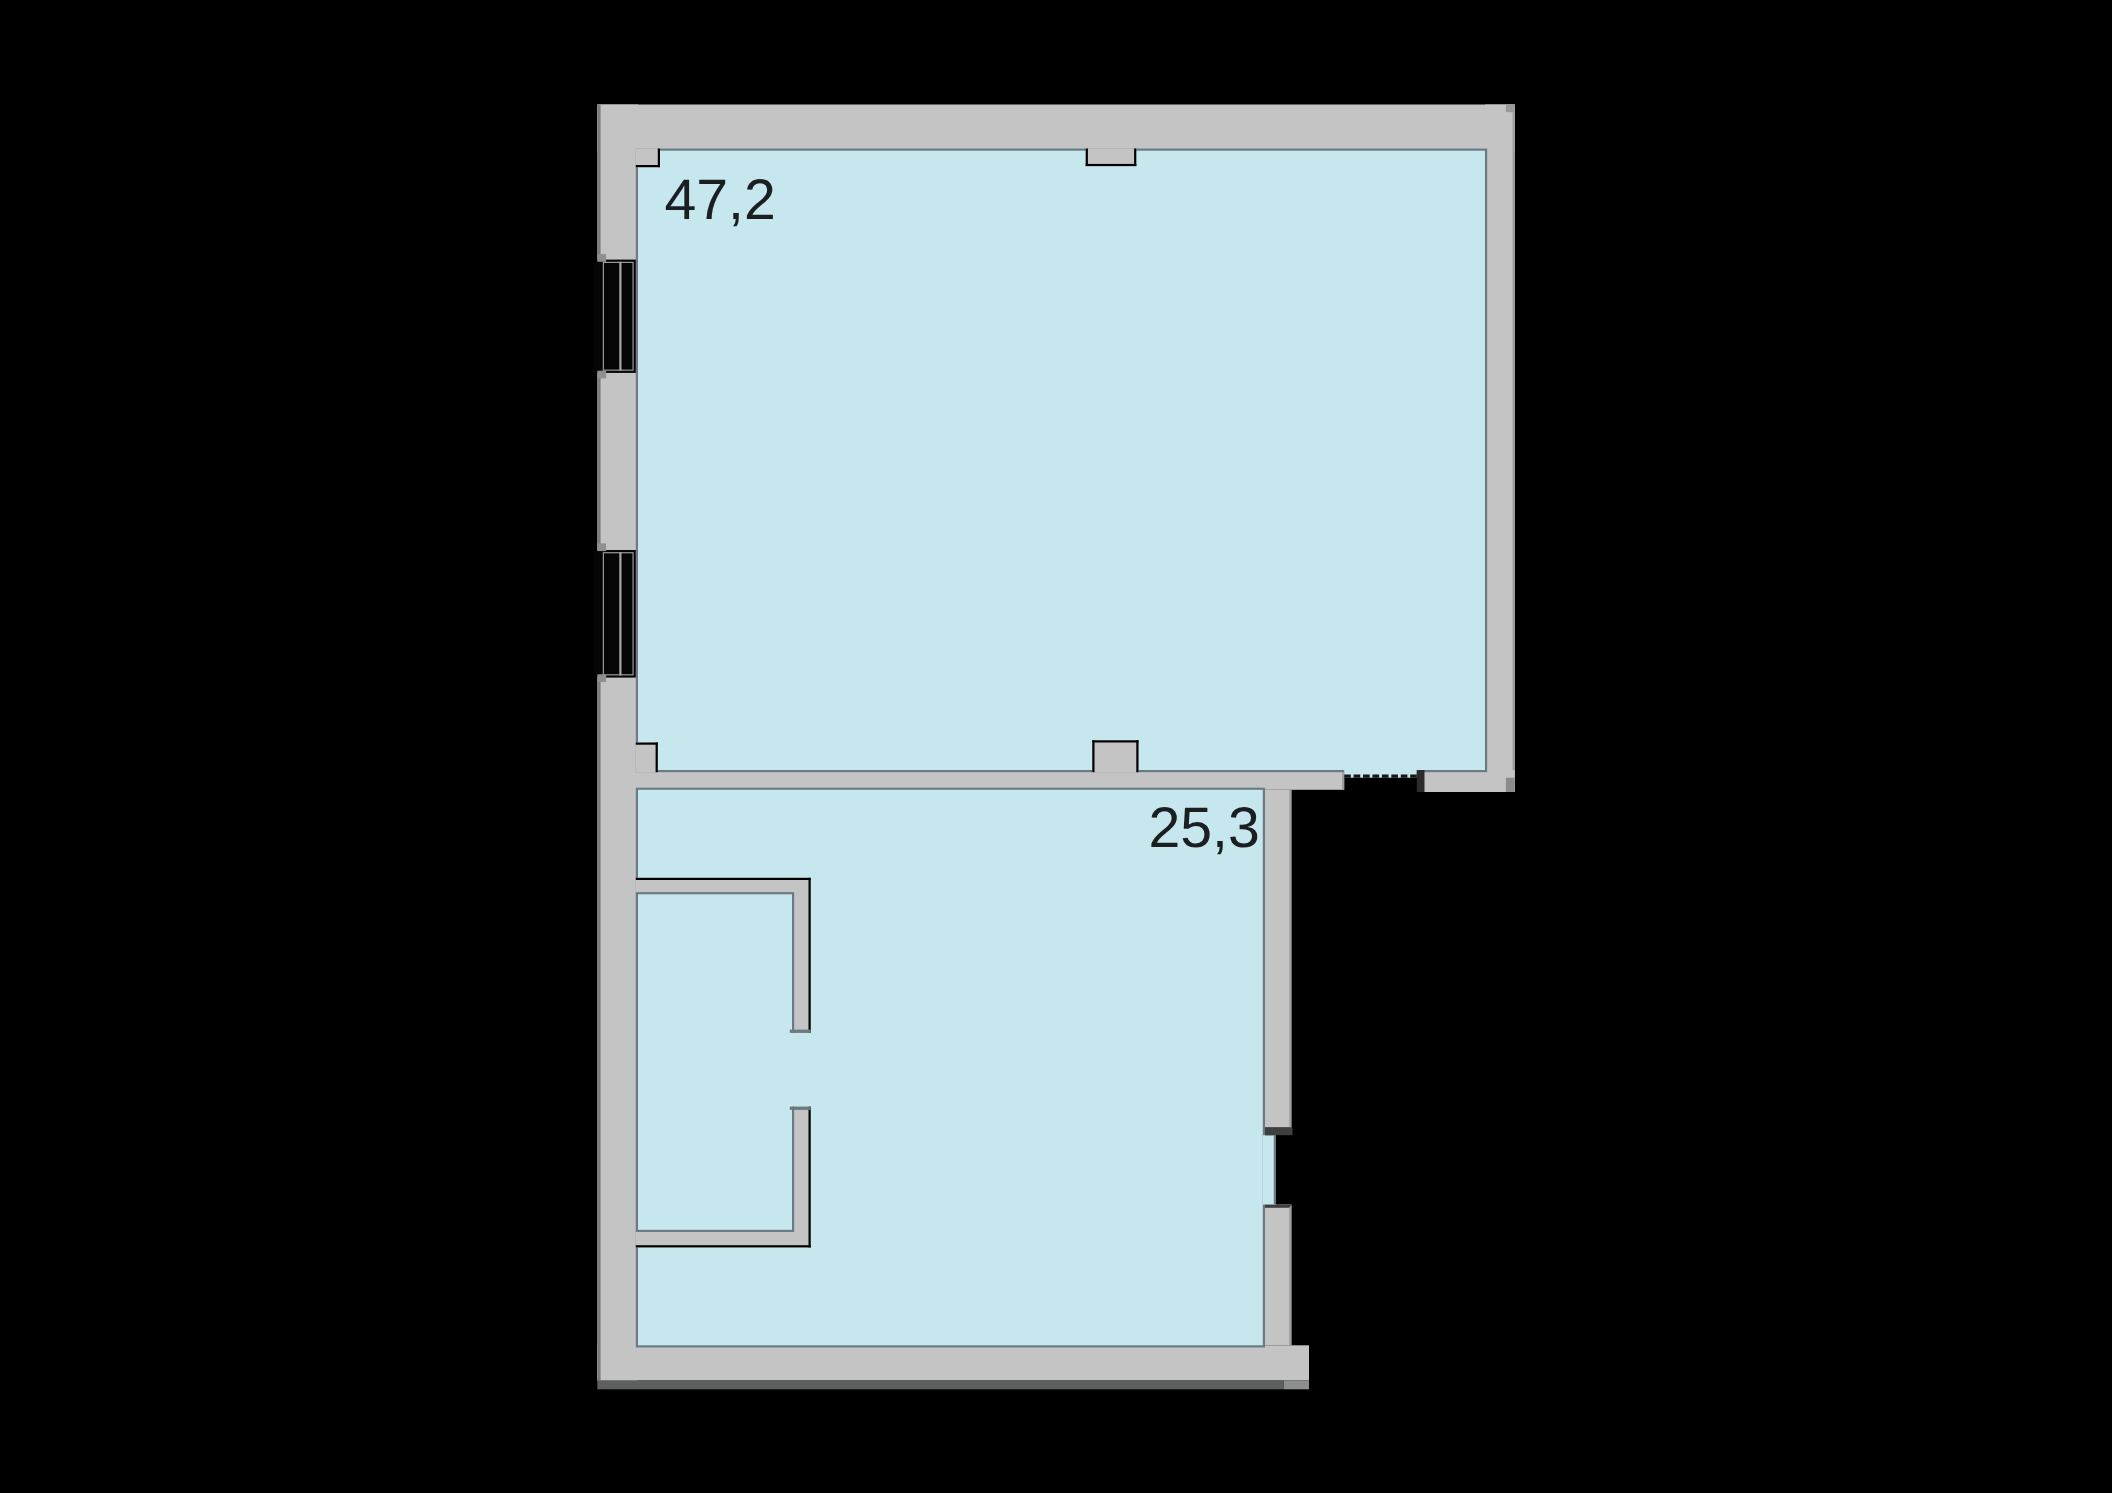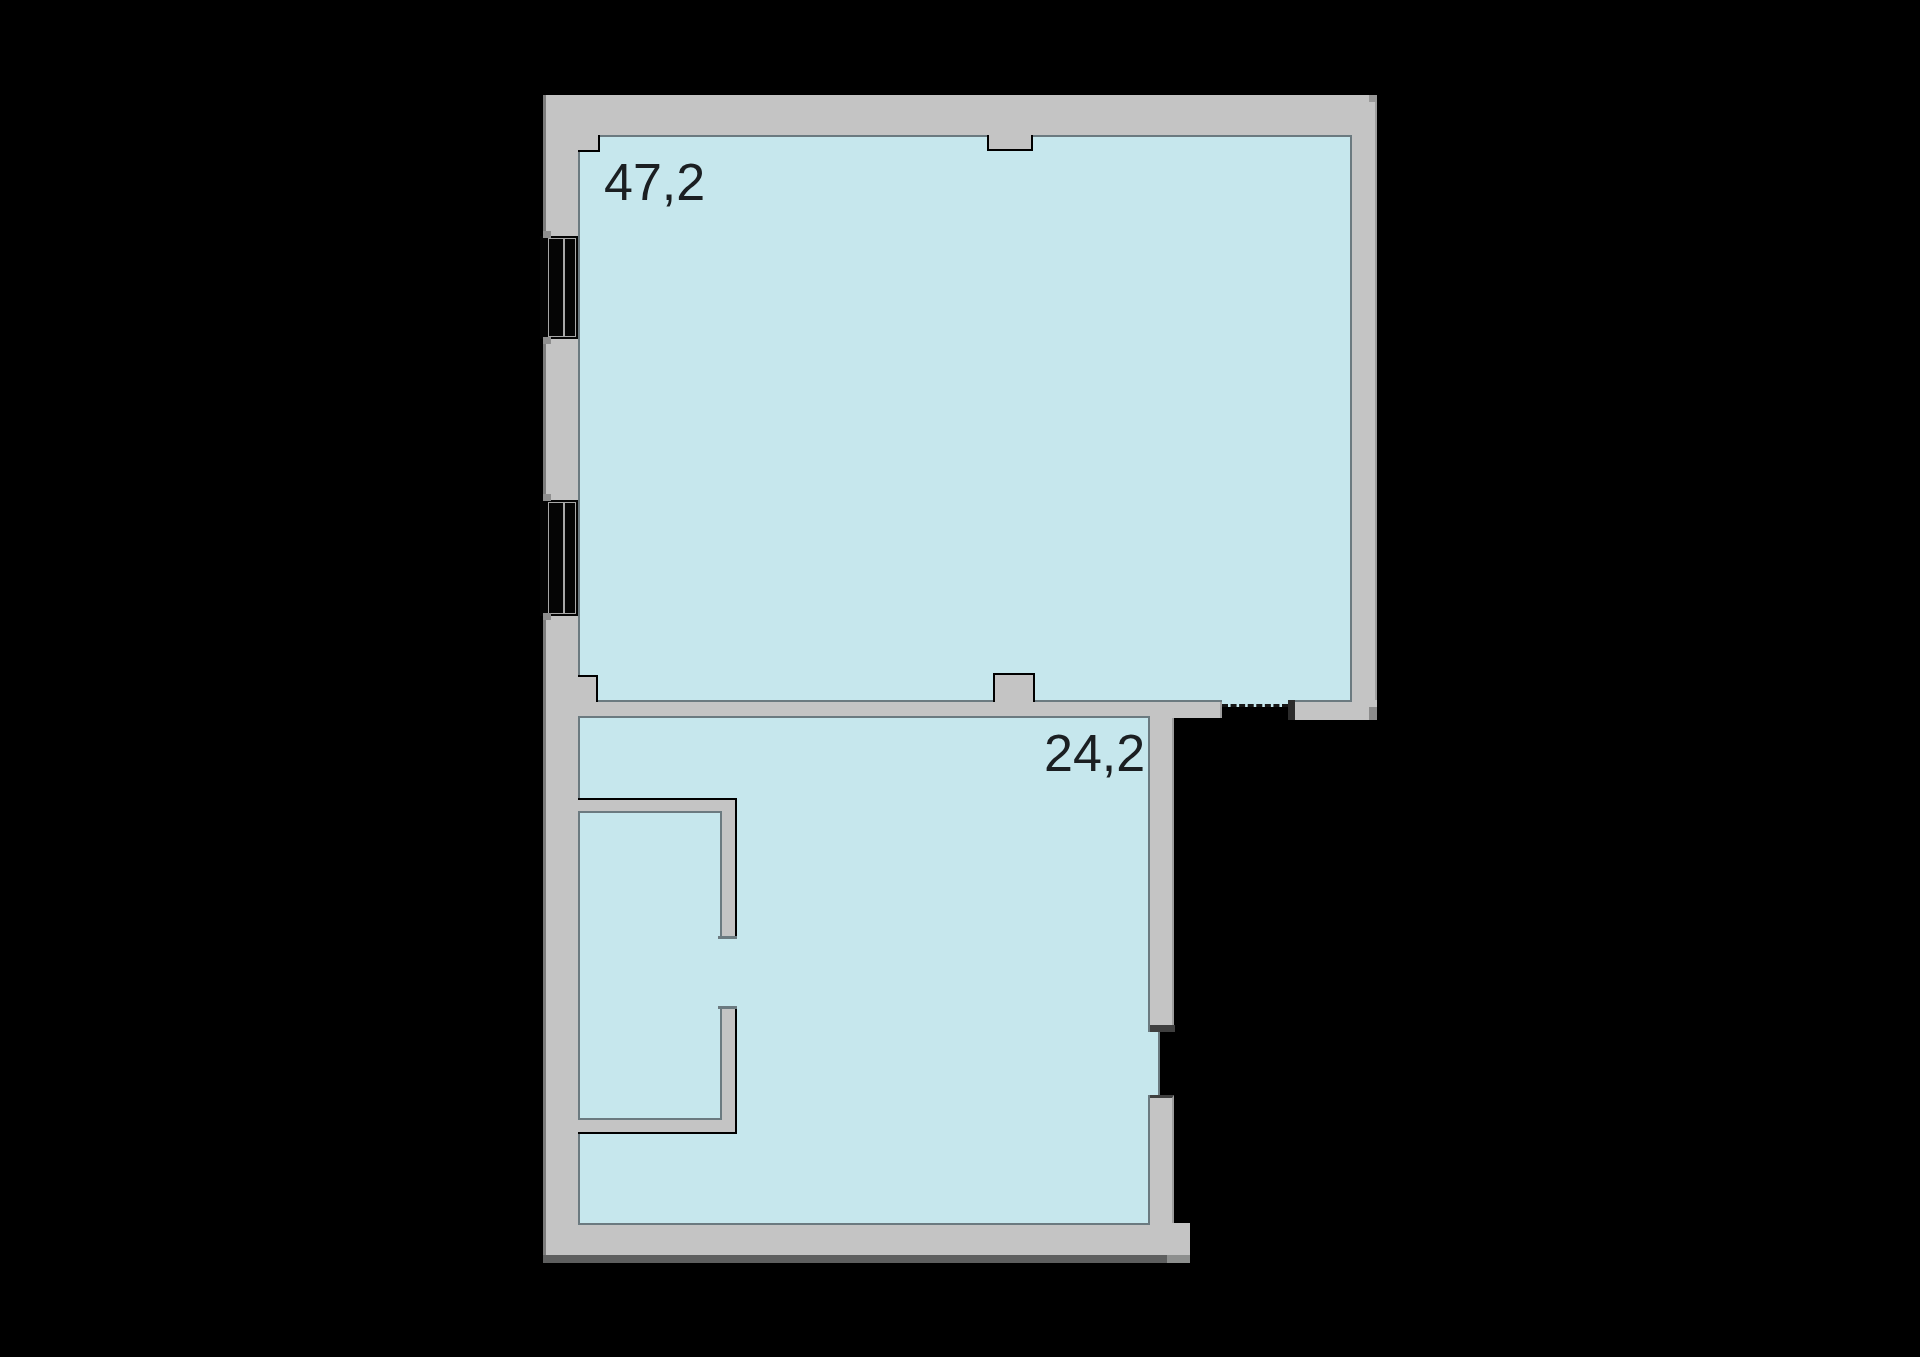--- a/index.html
+++ b/index.html
@@ -77,15 +77,15 @@
 
   <div class="abs floor-plain" style="left:1222px;top:697px;width:66px;height:10px;border-bottom:3px dashed #161616;"></div>
   <div class="abs" style="left:1288px;top:700px;width:7px;height:20px;background:var(--jamb_dark,#2c2c2c);"></div>
   <div class="abs floor-plain" style="left:1148px;top:1032px;width:12px;height:63px;border-right:2px solid var(--outline,#6b7a80);"></div>
   <div class="abs" style="left:1150px;top:1025px;width:25px;height:7px;background:var(--cap_dark,#3f3f3f);"></div>
 
   <div class="abs" style="left:1369px;top:95px;width:8px;height:7px;background:#9a9a9a;"></div>
   <div class="abs" style="left:1369px;top:707px;width:8px;height:13px;background:#8c8c8c;"></div>
 
   <div class="area-label" style="left:604px;top:156px;">47,2</div>
-  <div class="area-label" style="left:1044px;top:727px;">24,2</div>
+  <div class="area-label" style="left:1044px;top:727px;">25,3</div>
 
 </div>
 
 </body></html>

